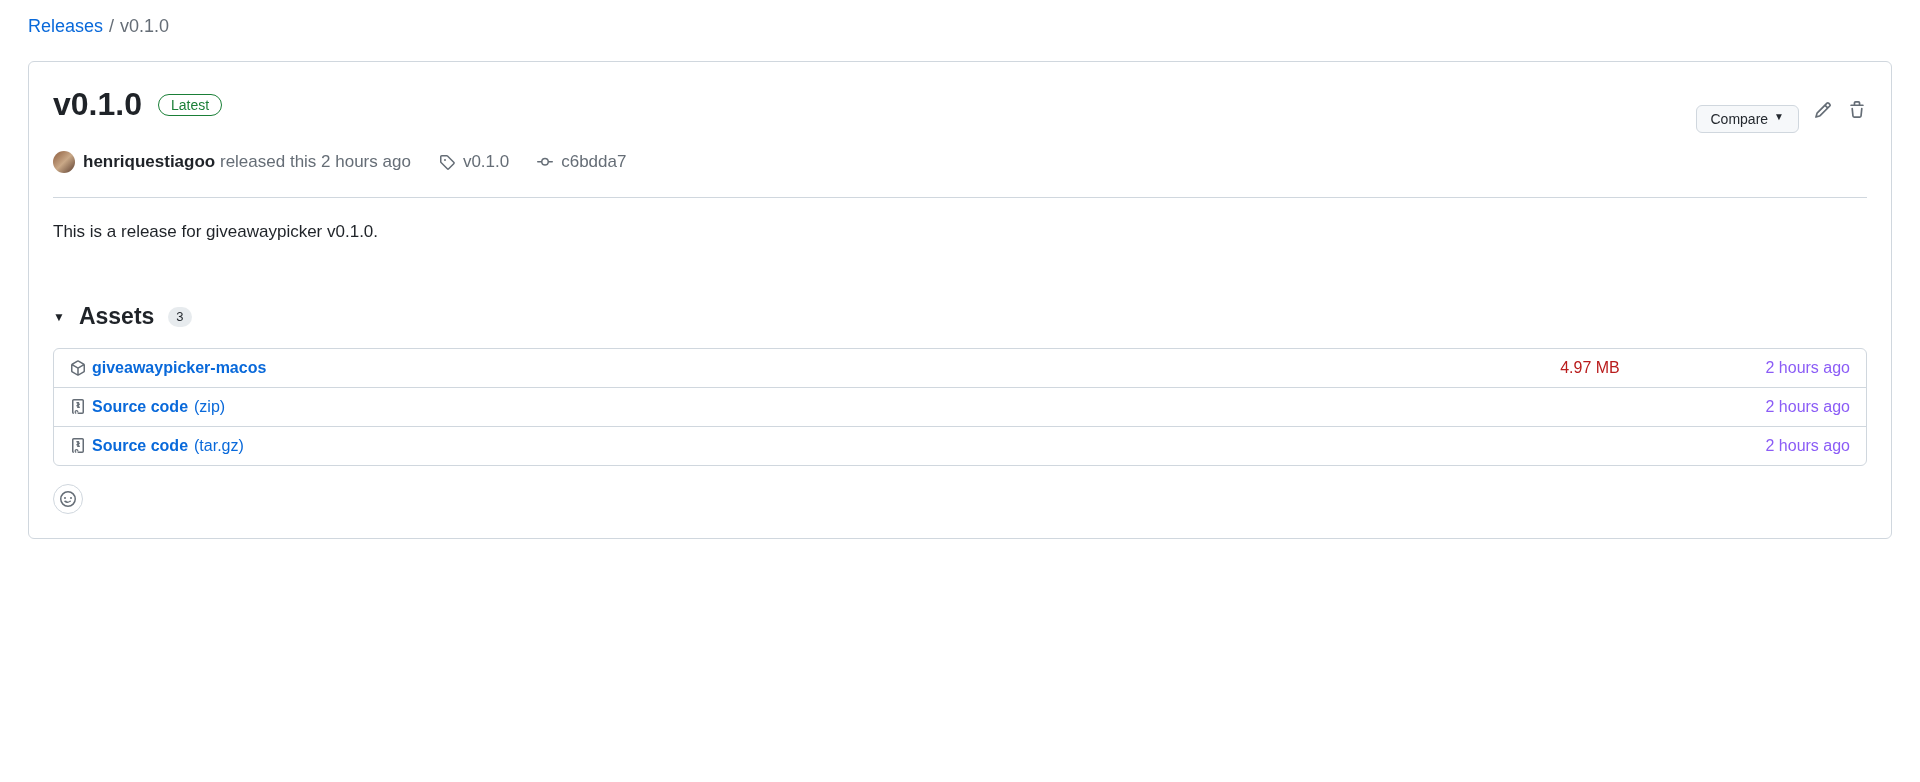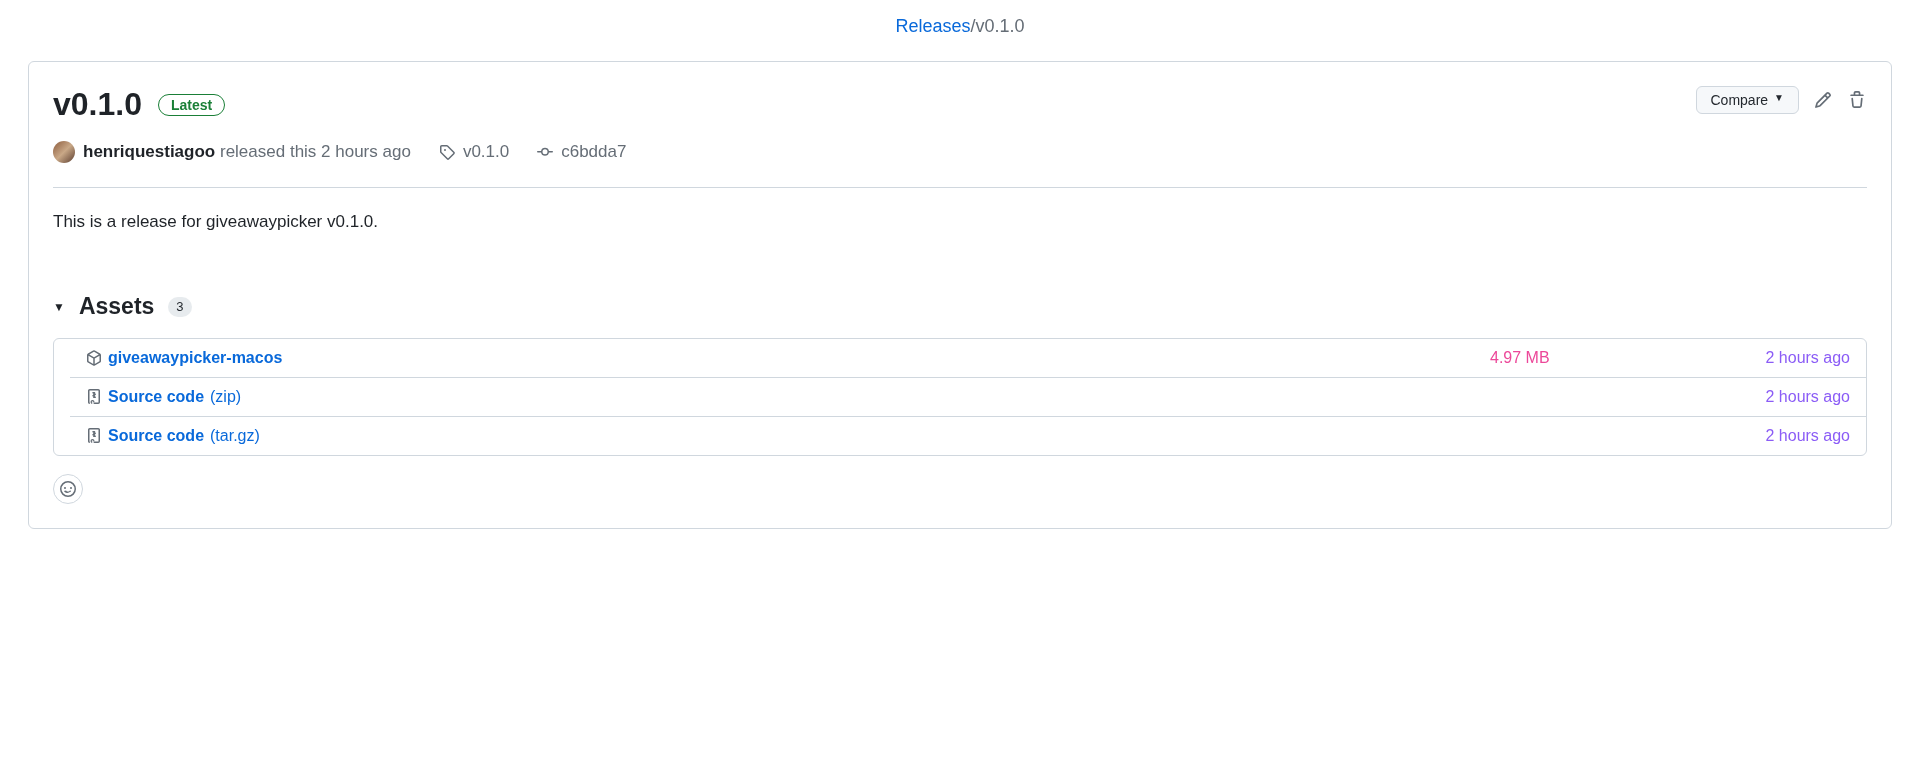--- a/index.html
+++ b/index.html
@@ -10,23 +10,23 @@
   body {
     font-family: -apple-system, BlinkMacSystemFont, "Segoe UI", Helvetica, Arial, sans-serif;
     font-size: 14px;
     color: #1f2328;
     background: #ffffff;
     padding: 16px 28px;
   }
   .breadcrumb {
     display: flex;
     align-items: center;
+    gap: 6px;
     margin-bottom: 24px;
     font-size: 18px;
-    justify-content: center;
   }
   .breadcrumb a {
     color: #0969da;
     text-decoration: none;
   }
   .breadcrumb .sep {
     color: #656d76;
   }
   .breadcrumb .current {
     color: #656d76;
@@ -51,38 +51,39 @@
     font-size: 32px;
     font-weight: 600;
   }
   .latest-badge {
     display: inline-block;
     padding: 2px 12px;
     border: 1px solid #1a7f37;
     border-radius: 2em;
     color: #1a7f37;
     font-size: 14px;
-    font-weight: 700;
+    font-weight: 400;
   }
   .header-actions {
     display: flex;
     align-items: center;
     gap: 14px;
   }
   .compare-btn {
     display: inline-flex;
     gap: 6px;
     background: #f6f8fa;
     border: 1px solid #d0d7de;
     border-radius: 6px;
     padding: 5px 14px;
     font-size: 14px;
     font-weight: 500;
     color: #24292f;
     cursor: pointer;
+    margin-top: 19px;
   }
   .compare-btn .caret {
     font-size: 10px;
   }
   .icon-btn {
     display: inline-flex;
     align-items: center;
     justify-content: center;
     width: 20px;
     height: 20px;
@@ -158,21 +159,20 @@
     font-size: 13px;
     color: #24292f;
     min-width: 22px;
     text-align: center;
     line-height: 20px;
   }
   .assets-list {
     border: 1px solid #d0d7de;
     border-radius: 6px;
     overflow: hidden;
-    padding-left: 16px;
   }
   .asset-row {
     display: flex;
     align-items: center;
     padding: 10px 16px;
     border-bottom: 1px solid #d0d7de;
     font-size: 16px;
   }
   .asset-row:last-child {
     border-bottom: none;
@@ -192,21 +192,22 @@
     color: #0969da;
     text-decoration: none;
     font-weight: 600;
   }
   .asset-name .fmt {
     color: #0969da;
     font-weight: 400;
   }
   .asset-size {
     width: 200px;
-    color: #ec4899;
+    color: #b91c1c;
+    text-align: center;
   }
   .asset-time {
     width: 160px;
     text-align: right;
     color: #8b5cf6;
   }
   .reactions {
     margin-top: 18px;
   }
   .react-btn {

